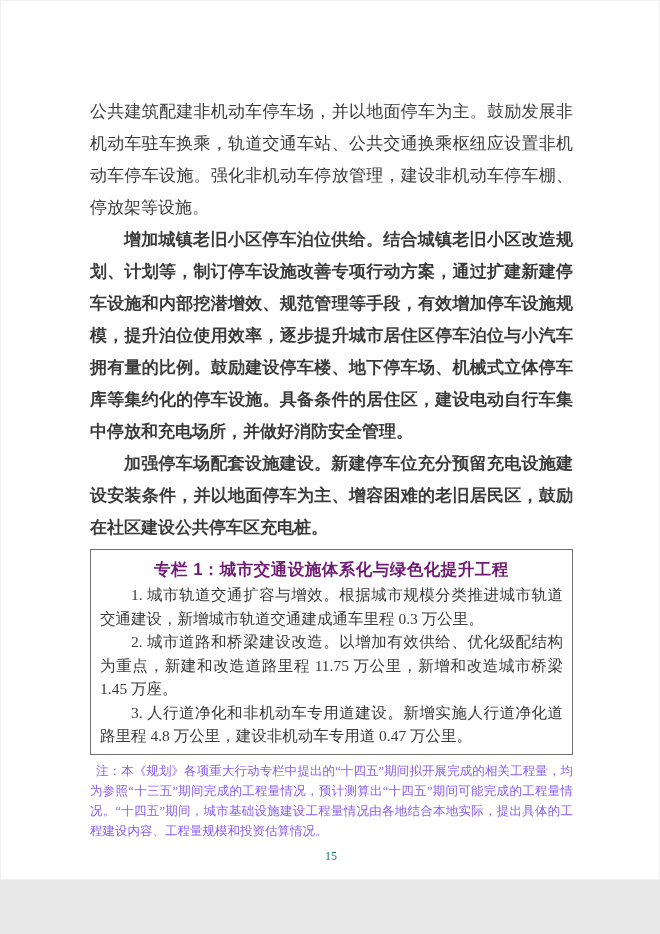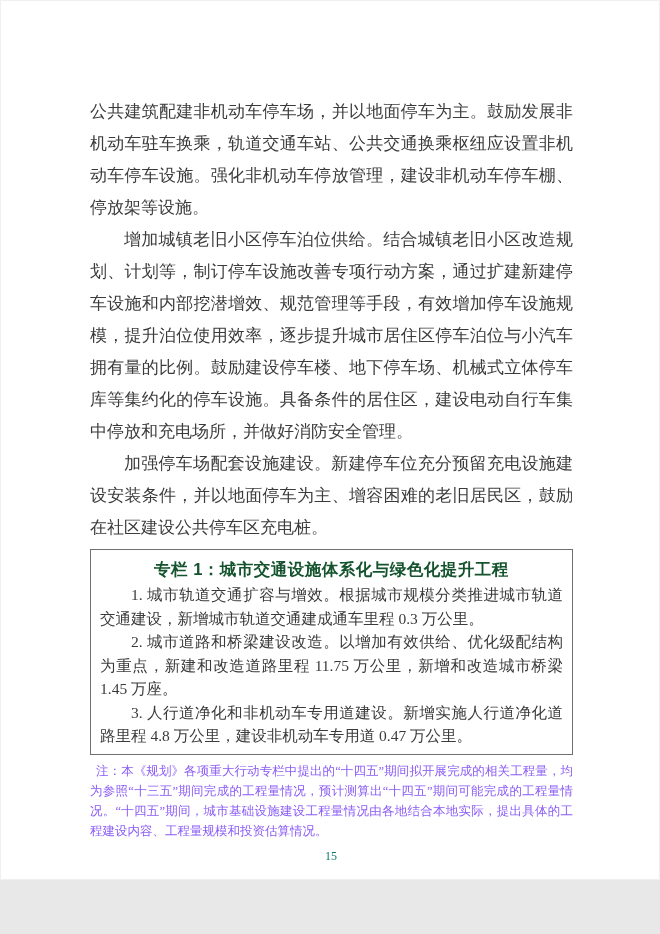--- a/index.html
+++ b/index.html
@@ -28,35 +28,36 @@
   .body-para {
     margin: 0;
     font-size: 17px;
     line-height: 32px;
     text-align: justify;
     text-justify: inter-ideograph;
     color: #3b3b3b;
   }
   .indent2 {
     text-indent: 2em;
+    font-weight: bold;
   }
   .column-box {
     margin-top: 5px;
     border: 1px solid #707070;
     padding: 5px 9px 6px 9px;
     background: #ffffff;
   }
   .column-box-title {
     margin: 0;
     font-family: "Liberation Sans", "DejaVu Sans", sans-serif;
     font-weight: bold;
     font-size: 16.5px;
     line-height: 28px;
     text-align: center;
-    color: #14532d;
+    color: #701a75;
     letter-spacing: 0.5px;
   }
   .column-box-item {
     margin: 0;
     font-size: 15.5px;
     line-height: 23.5px;
     text-indent: 2em;
     text-align: justify;
     text-justify: inter-ideograph;
     color: #3a3a3a;

